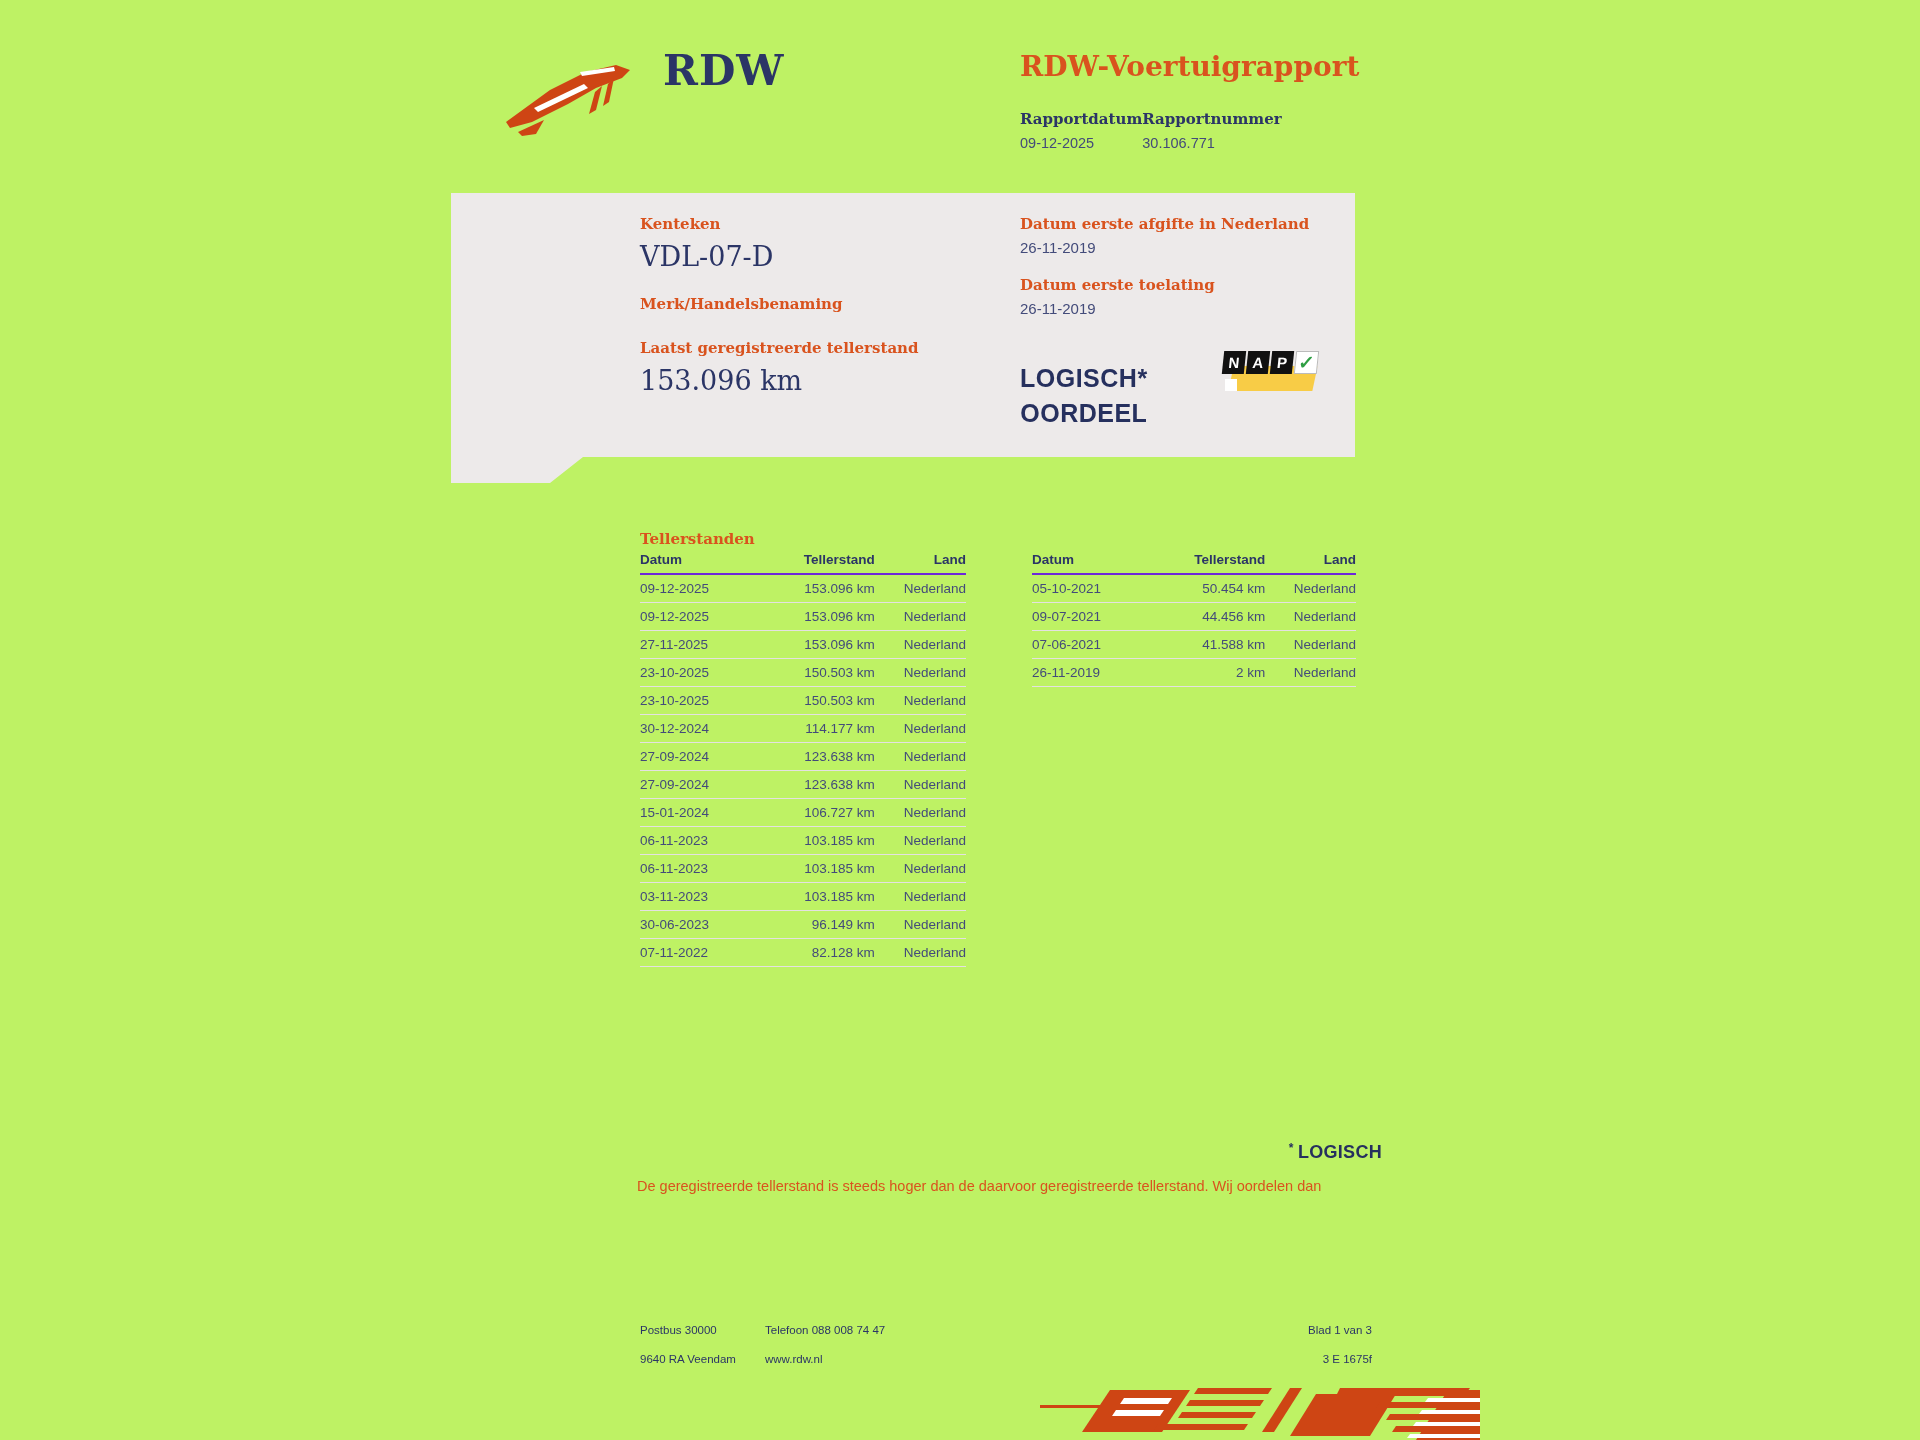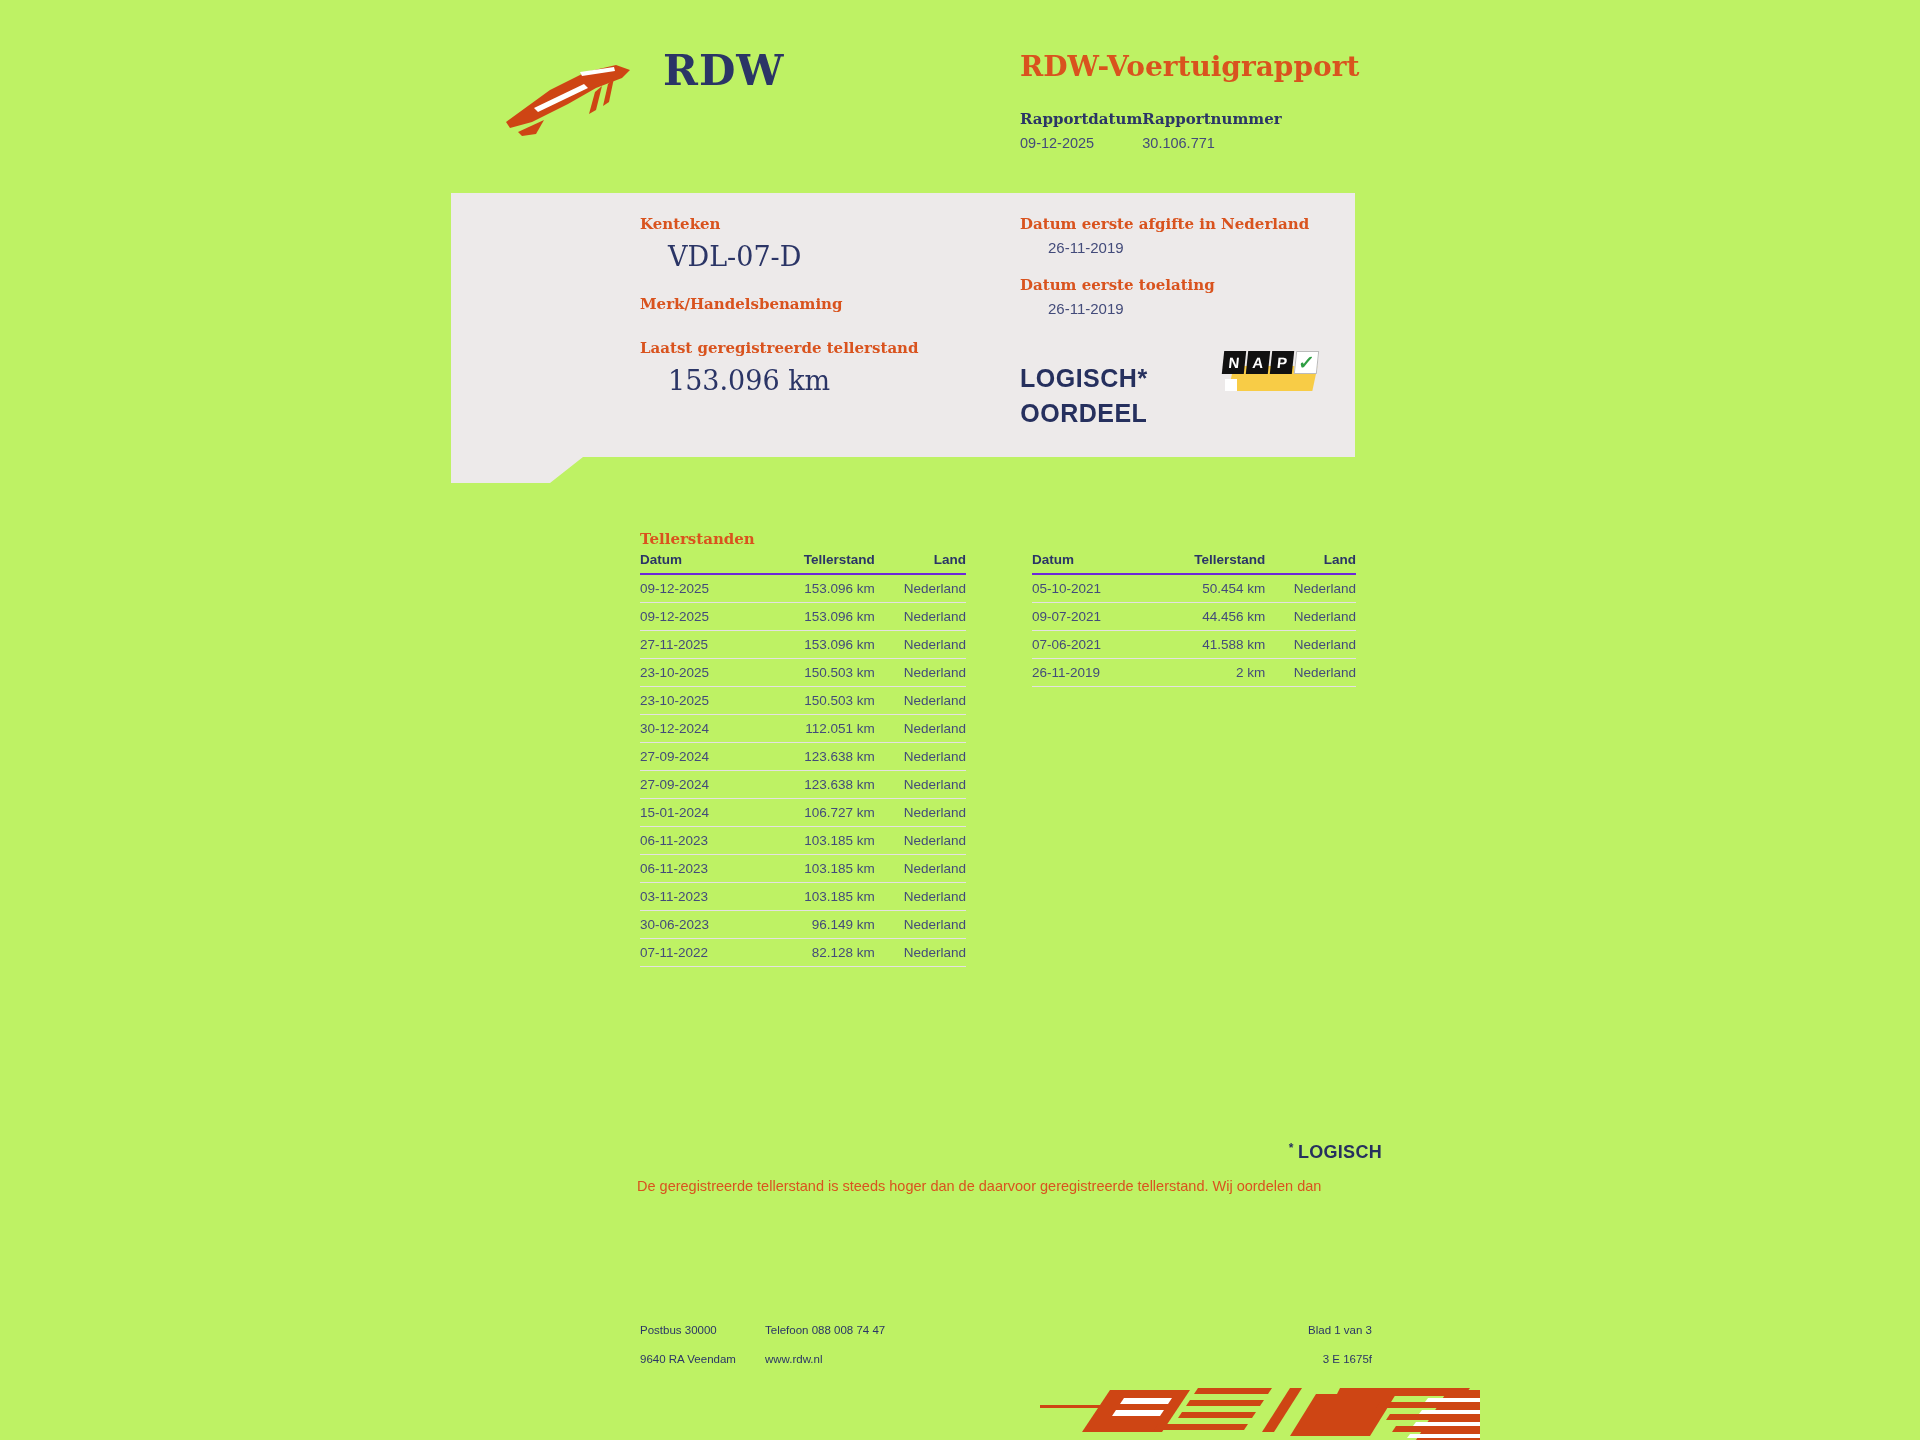--- a/index.html
+++ b/index.html
@@ -34,21 +34,21 @@
     font-family:"DejaVu Serif", serif; font-weight:700; font-size:15px;
     color:#D9531E;
   }
   .big-val {
     font-family:"DejaVu Serif", serif; font-weight:400; font-size:27px;
     color:#2B3566; line-height:36px;
   }
   .sm-val { font-size:15px; color:#434B7A; }
   .col-left  { position:absolute; left:189px; top:22px; width:280px; }
   .col-right { position:absolute; left:569px; top:22px; width:330px; }
-  .gap-s { margin-top:6px;margin-left:28px; } .gap-m { margin-top:20px; } .gap-l { margin-top:26px; }
+  .gap-s { margin-top:6px; } .gap-m { margin-top:20px; } .gap-l { margin-top:26px; }
   .oordeel {
     position:absolute; left:569px; top:168px;
     font-family:"Liberation Sans", sans-serif; font-weight:bold; font-size:25px;
     color:#26305E; line-height:35px; letter-spacing:0.5px;text-align:center;
   }
   
   .nap { position:absolute; left:772px; top:158px; width:100px; height:46px; }
   .nap-band { position:absolute; left:8px; top:15px; width:84px; height:25px; background:#F8CC46; transform:skewX(-12deg); }
   .nap-notch { position:absolute; left:2px; top:28px; width:12px; height:12px; background:#fff; }
   .nap-tiles { position:absolute; left:0; top:0; display:flex; gap:2px; }
@@ -180,21 +180,21 @@
           <span class="t-tell">150.503 km</span>
           <span class="t-land">Nederland</span>
         </div>
         <div class="t-row">
           <span class="t-datum">23-10-2025</span>
           <span class="t-tell">150.503 km</span>
           <span class="t-land">Nederland</span>
         </div>
         <div class="t-row">
           <span class="t-datum">30-12-2024</span>
-          <span class="t-tell">112.051 km</span>
+          <span class="t-tell">114.177 km</span>
           <span class="t-land">Nederland</span>
         </div>
         <div class="t-row">
           <span class="t-datum">27-09-2024</span>
           <span class="t-tell">123.638 km</span>
           <span class="t-land">Nederland</span>
         </div>
         <div class="t-row">
           <span class="t-datum">27-09-2024</span>
           <span class="t-tell">123.638 km</span>

